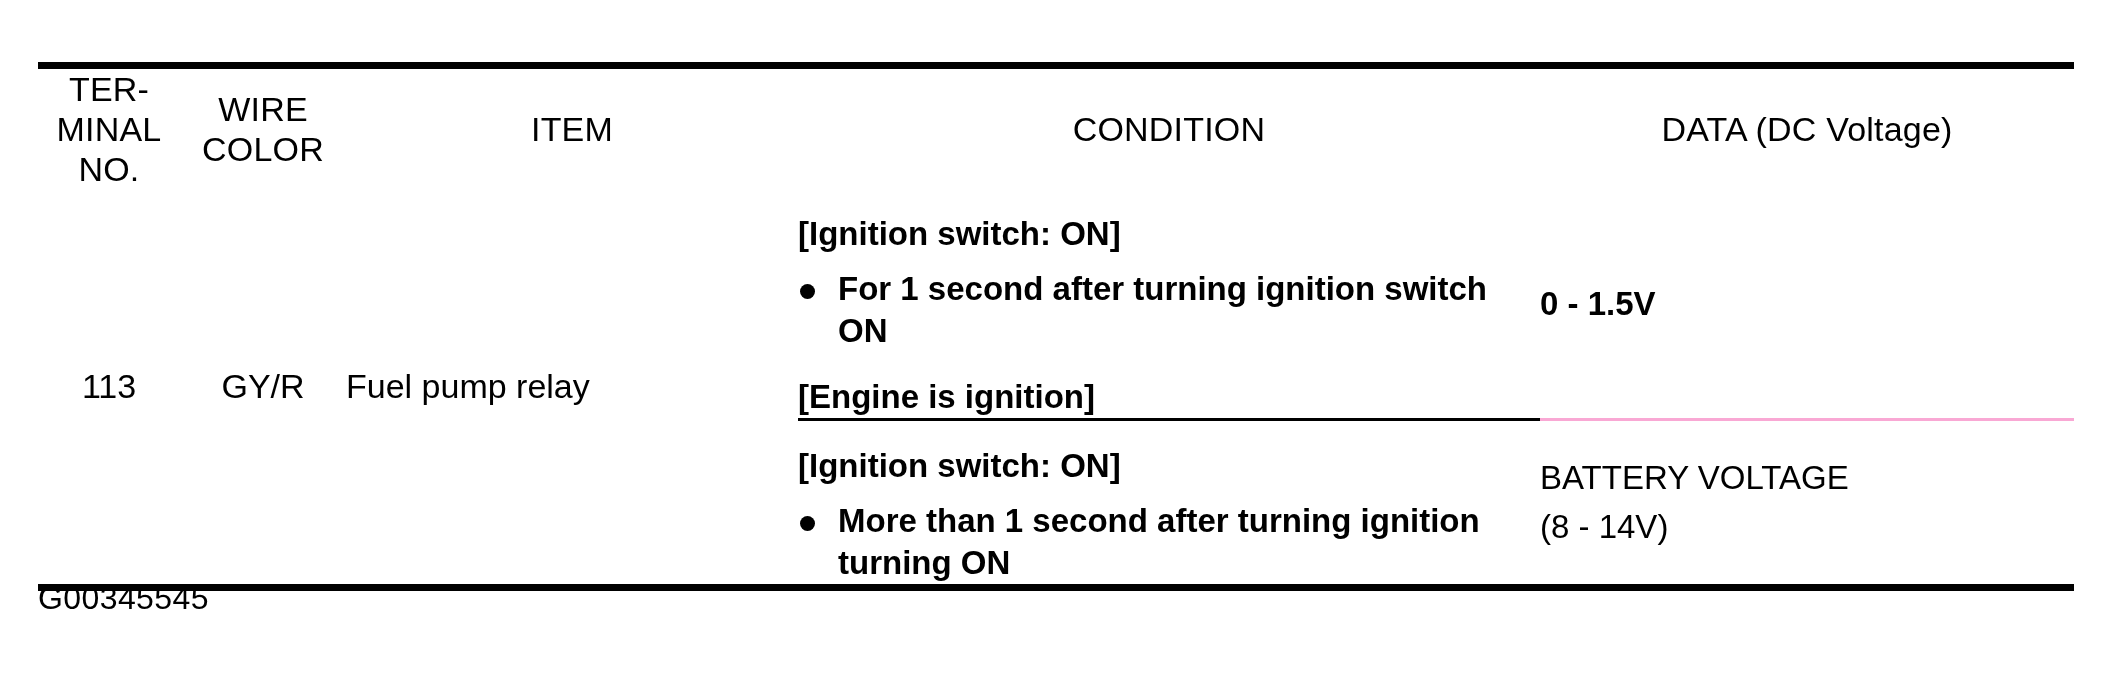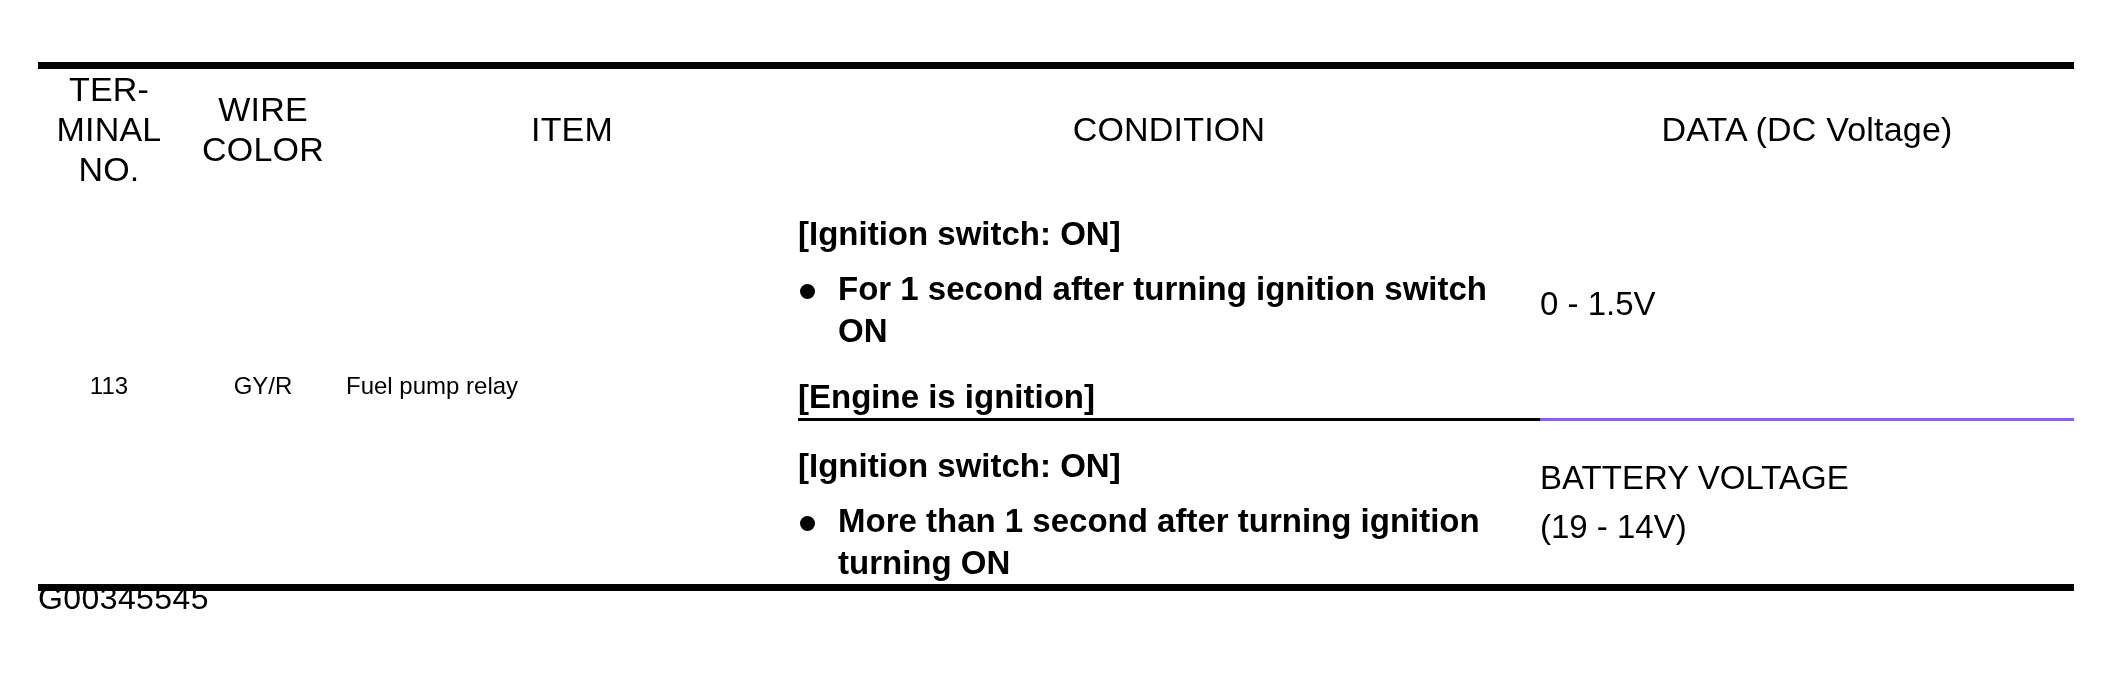--- a/index.html
+++ b/index.html
@@ -78,21 +78,21 @@
 
   
   .c-term   { width: 142px; }
   .c-wire   { width: 166px; }
   .c-item   { width: 452px; }
   .c-cond   { width: 742px; }
   .c-data   { width: 534px; }
 
   
   .cell {
-    font-size: 24px;
+    font-size: 34px;
     line-height: 1.2;
     padding: 10px 14px;
   }
   .cell-center {
     text-align: center;
   }
   .cell-item {
     text-align: left;
     padding-left: 30px;
   }
@@ -103,21 +103,21 @@
     line-height: 1.28;
   }
   .cond-cell.sub-sep { border-bottom: 3px solid #000000; }
 
   .data-cell {
     padding: 14px 16px 16px 26px;
     font-size: 33px;
     line-height: 1.28;
     vertical-align: top;
   }
-  .data-cell.sub-sep { border-bottom: 3px solid #8b5cf6; }
+  .data-cell.sub-sep { border-bottom: 3px solid #f9a8d4; font-weight: bold; }
 
   .cond-line {
     margin: 0 0 12px 0;
     white-space: nowrap;
   }
   .cond-line:last-child { margin-bottom: 0; }
 
   .cond-line.bold { font-weight: bold; margin-top: 24px; }
 
   .bullet-line {
@@ -221,21 +221,21 @@
             <div class="cond-line bold">[Ignition switch: ON]</div>
             <div class="bullet-line">
               <span class="bullet-dot"></span>
               <span class="bullet-text">More than 1 second after turning ignition</span>
               <span class="wrap2">turning ON</span>
             </div>
           </td>
 
           <td class="data-cell">
             <div class="data-line">BATTERY VOLTAGE</div>
-            <div class="data-line">(19 - 14V)</div>
+            <div class="data-line">(8 - 14V)</div>
           </td>
         </tr>
       </tbody>
     </table>
 
     <div class="rule-bottom"></div>
   </div>
 
   <div class="footer-code">G00345545</div>
 

